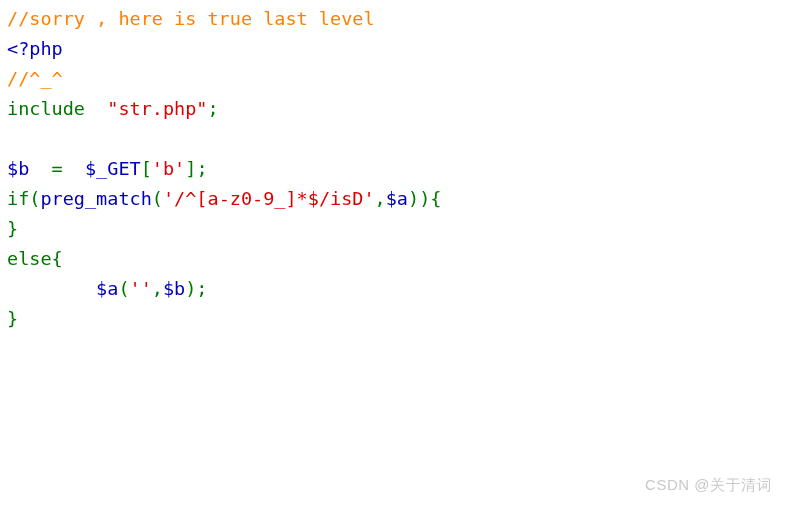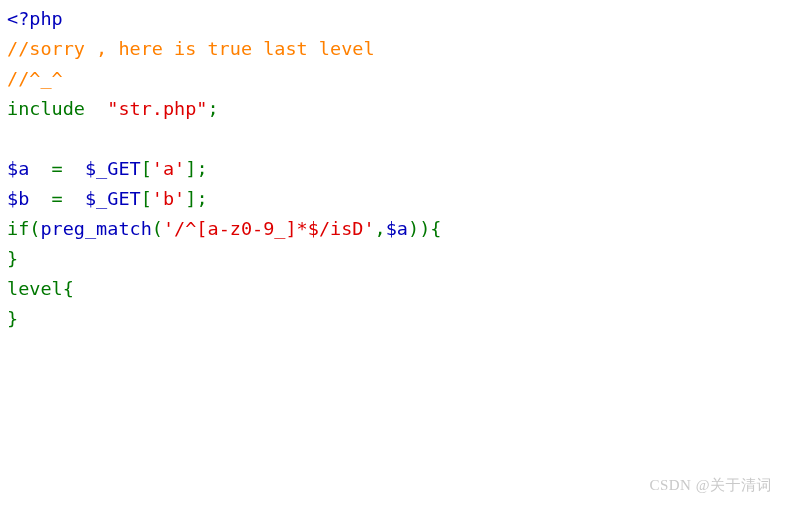--- a/index.html
+++ b/index.html
@@ -38,38 +38,38 @@
   
   .tok-default  { color: #0000BB; }
   .tok-keyword  { color: #007700; }
   .tok-string   { color: #DD0000; }
   .tok-comment  { color: #FF8000; }
 
   #watermark {
     position: absolute;
     right: 14px;
     bottom: 14px;
-    font-family: Liberation Serif, serif;
+    font-family: Liberation Sans, sans-serif;
     font-size: 15px;
     color: #c9c9c9;
     letter-spacing: 0.5px;
     white-space: nowrap;
     user-select: none;
   }
 </style>
 </head>
 <body>
 
 <div id="code-listing">
+    <div class="code-line"><span class="tok-comment">//sorry , here is true last level</span></div>
     <div class="code-line"><span class="tok-default">&lt;?php</span></div>
-    <div class="code-line"><span class="tok-comment">//sorry , here is true last level</span></div>
     <div class="code-line"><span class="tok-comment">//^_^</span></div>
     <div class="code-line"><span class="tok-keyword">include  </span><span class="tok-string">"str.php"</span><span class="tok-keyword">;</span></div>
     <div class="code-line blank">&nbsp;</div>
-    <div class="code-line"><span class="tok-default">$a</span><span class="tok-keyword">  =  </span><span class="tok-default">$_GET</span><span class="tok-keyword">[</span><span class="tok-string">'a'</span><span class="tok-keyword">];</span></div>
     <div class="code-line"><span class="tok-default">$b</span><span class="tok-keyword">  =  </span><span class="tok-default">$_GET</span><span class="tok-keyword">[</span><span class="tok-string">'b'</span><span class="tok-keyword">];</span></div>
     <div class="code-line"><span class="tok-keyword">if(</span><span class="tok-default">preg_match</span><span class="tok-keyword">(</span><span class="tok-string">'/^[a-z0-9_]*$/isD'</span><span class="tok-keyword">,</span><span class="tok-default">$a</span><span class="tok-keyword">)){</span></div>
     <div class="code-line"><span class="tok-keyword">}</span></div>
-    <div class="code-line"><span class="tok-keyword">level{</span></div>
+    <div class="code-line"><span class="tok-keyword">else{</span></div>
+    <div class="code-line"><span class="tok-keyword">        </span><span class="tok-default">$a</span><span class="tok-keyword">(</span><span class="tok-string">''</span><span class="tok-keyword">,</span><span class="tok-default">$b</span><span class="tok-keyword">);</span></div>
     <div class="code-line"><span class="tok-keyword">}</span></div>
   </div>
 
 <div id="watermark">CSDN @关于清词</div>
 
 </body></html>

